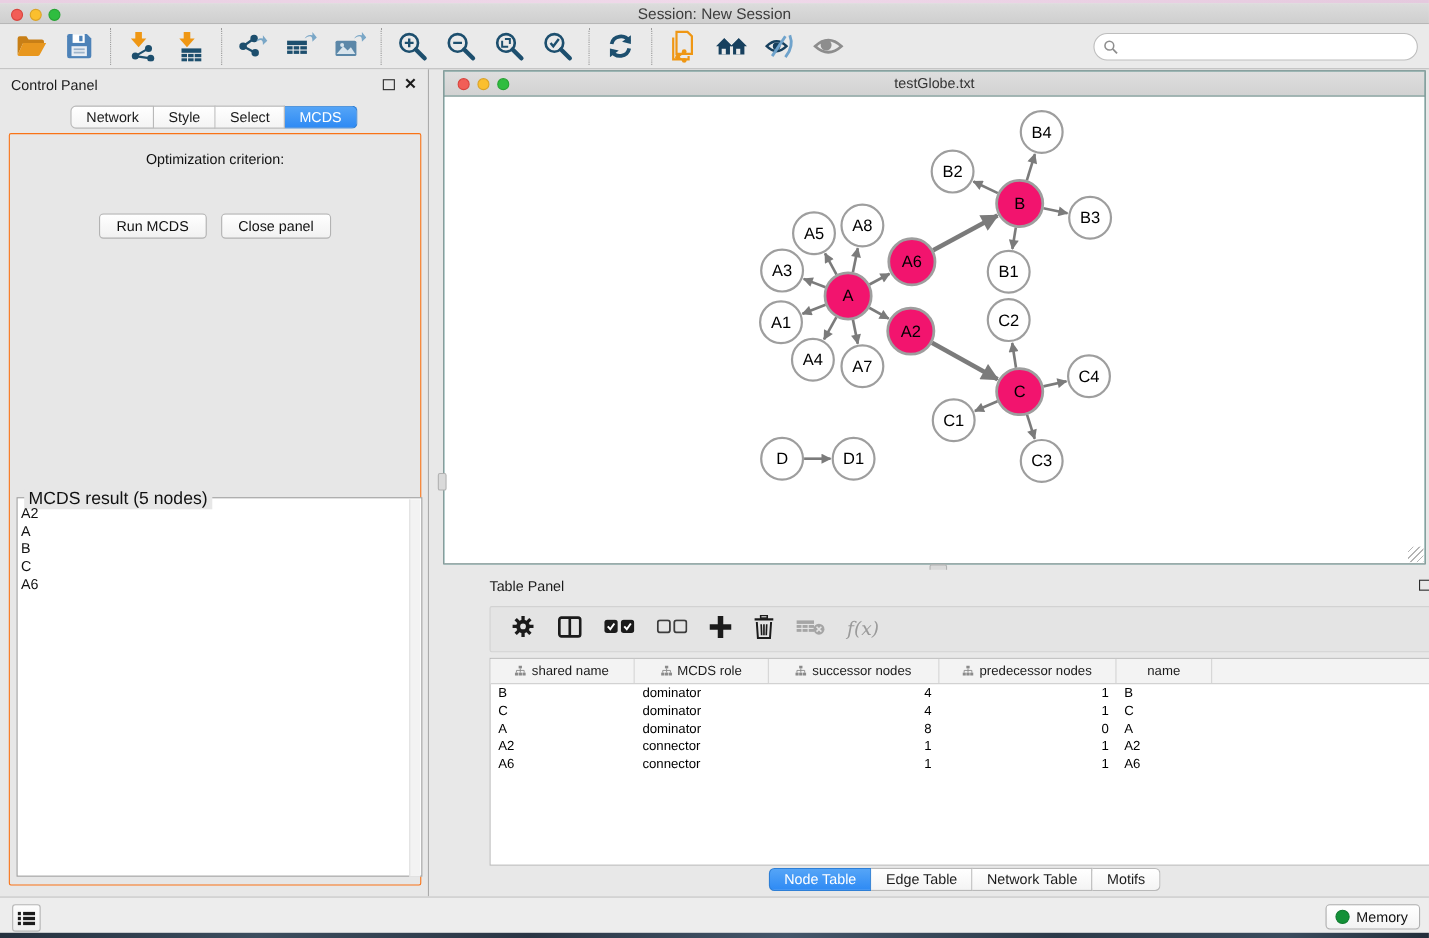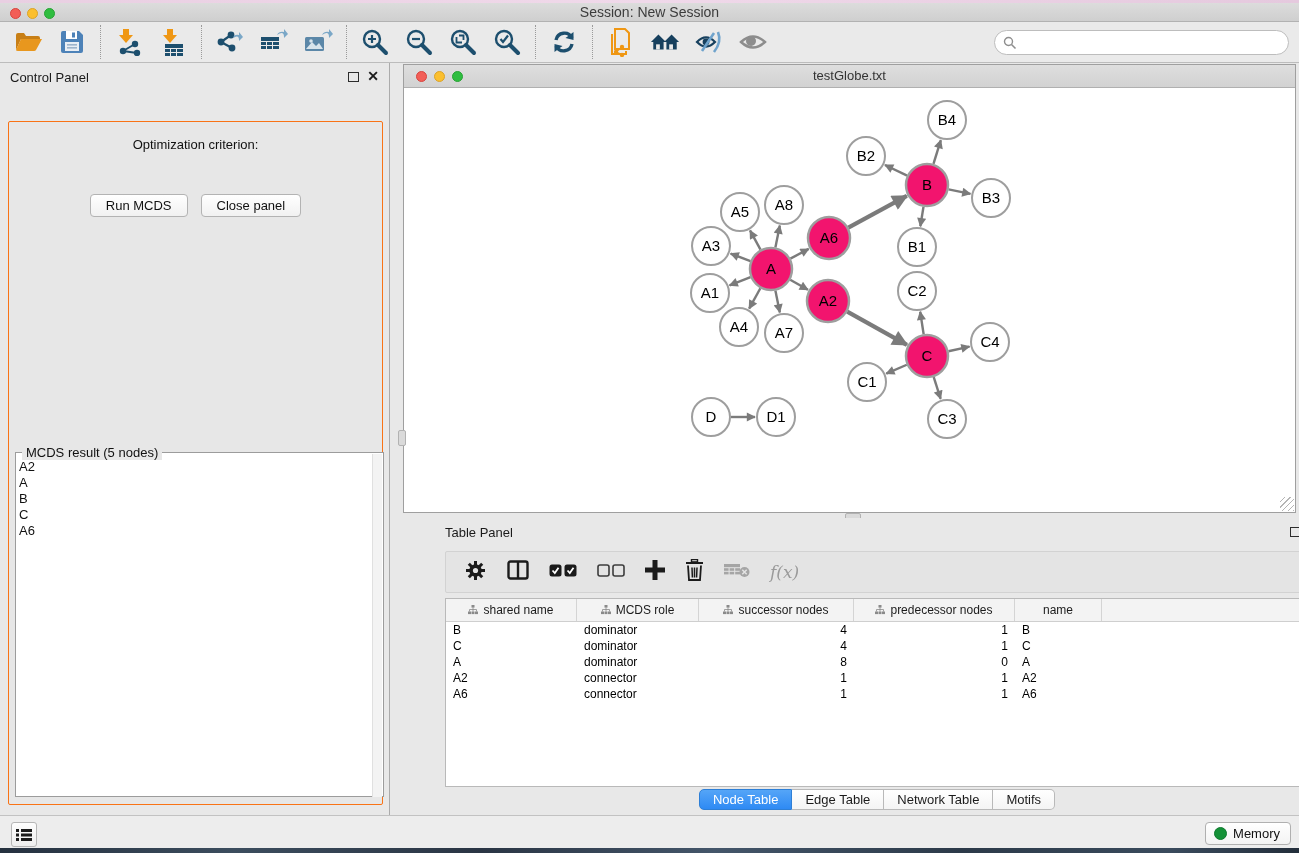--- a/index.html
+++ b/index.html
@@ -47,21 +47,21 @@
     border:1px solid #a9a9a9; border-radius:4px; font-size:13px; color:#111; line-height:23px; padding-left:9px; }
   #opt-stepper { position:absolute; right:1px; top:1px; width:21px; height:21px; border-radius:3px;
     background:linear-gradient(#5aa9fb,#2d89f5); display:flex; flex-direction:column; align-items:center; justify-content:center; gap:1px; }
   .chev-up { width:0; height:0; border-left:4px solid transparent; border-right:4px solid transparent; border-bottom:5px solid #fff; }
   .chev-dn { width:0; height:0; border-left:4px solid transparent; border-right:4px solid transparent; border-top:5px solid #fff; }
   #cp-buttons { position:absolute; left:0; top:72px; width:100%; display:flex; justify-content:center; gap:13px; }
   .btn { height:23px; padding:0 15px; font-size:13px; color:#111; background:linear-gradient(#ffffff,#f1f1f1);
     border:1px solid #b3b3b3; border-radius:4px; line-height:21px; }
   #mcds-box { position:absolute; left:6px; top:330px; width:369px; height:345px;
     border:1px solid #9c9c9c; background:#fff; }
-  #mcds-legend { position:absolute; left:6px; top:-8px; background:#e7e7e7; padding:0 4px; font-size:13px; color:#111; }
+  #mcds-legend { position:absolute; left:6px; top:-8px; background:#e7e7e7; padding:0 4px; font-size:16px; color:#111; }
   #mcds-list { position:absolute; left:3px; top:6px; font-size:13px; color:#111; line-height:16px; }
   #mcds-scroll { position:absolute; right:1px; top:1px; width:10px; height:343px; background:#f3f3f3; border-left:1px solid #e0e0e0; }
 
   
   #net-frame { left:403px; top:64px; width:893px; height:449px; background:#0f766e;
     border:1px solid #9f9f9f; }
   #net-titlebar { position:absolute; left:0; top:0; width:100%; height:23px;
     background:linear-gradient(#dedede,#d2d2d2); border-bottom:1px solid #b0b0b0; }
   #net-titlebar .title { width:100%; text-align:center; font-size:13px; color:#333; line-height:22px; }
   #net-titlebar .light { top:6px; }
@@ -275,20 +275,26 @@
     <input style="border: none; outline: none; flex: 1 1 0%; height: 20px; font-size: 13px; background: transparent; margin-left: 5px;" placeholder="">
   </div>
 </div>
 
 <div class="abs" id="control-panel">
   <div class="panel-head">
     <span class="ptitle">Control Panel</span>
     <span class="float-ico" style="right:30px;"></span>
     <span class="close-ico" style="right:10px;">✕</span>
   </div>
+  <div id="cp-tabs"><span class="seg-bar" id="cp-tabbar">
+        <span class="seg-btn">Network</span>
+        <span class="seg-btn">Style</span>
+        <span class="seg-btn">Select</span>
+        <span class="seg-btn active">MCDS</span>
+      </span></div>
   <div id="cp-content">
     <div id="opt-label">Optimization criterion:</div>
     <div id="cp-buttons">
       <span class="btn">Run MCDS</span>
       <span class="btn">Close panel</span>
     </div>
     <div id="mcds-box">
       <span id="mcds-legend">MCDS result (5 nodes)</span>
       <div id="mcds-list">
           <div>A2</div>

